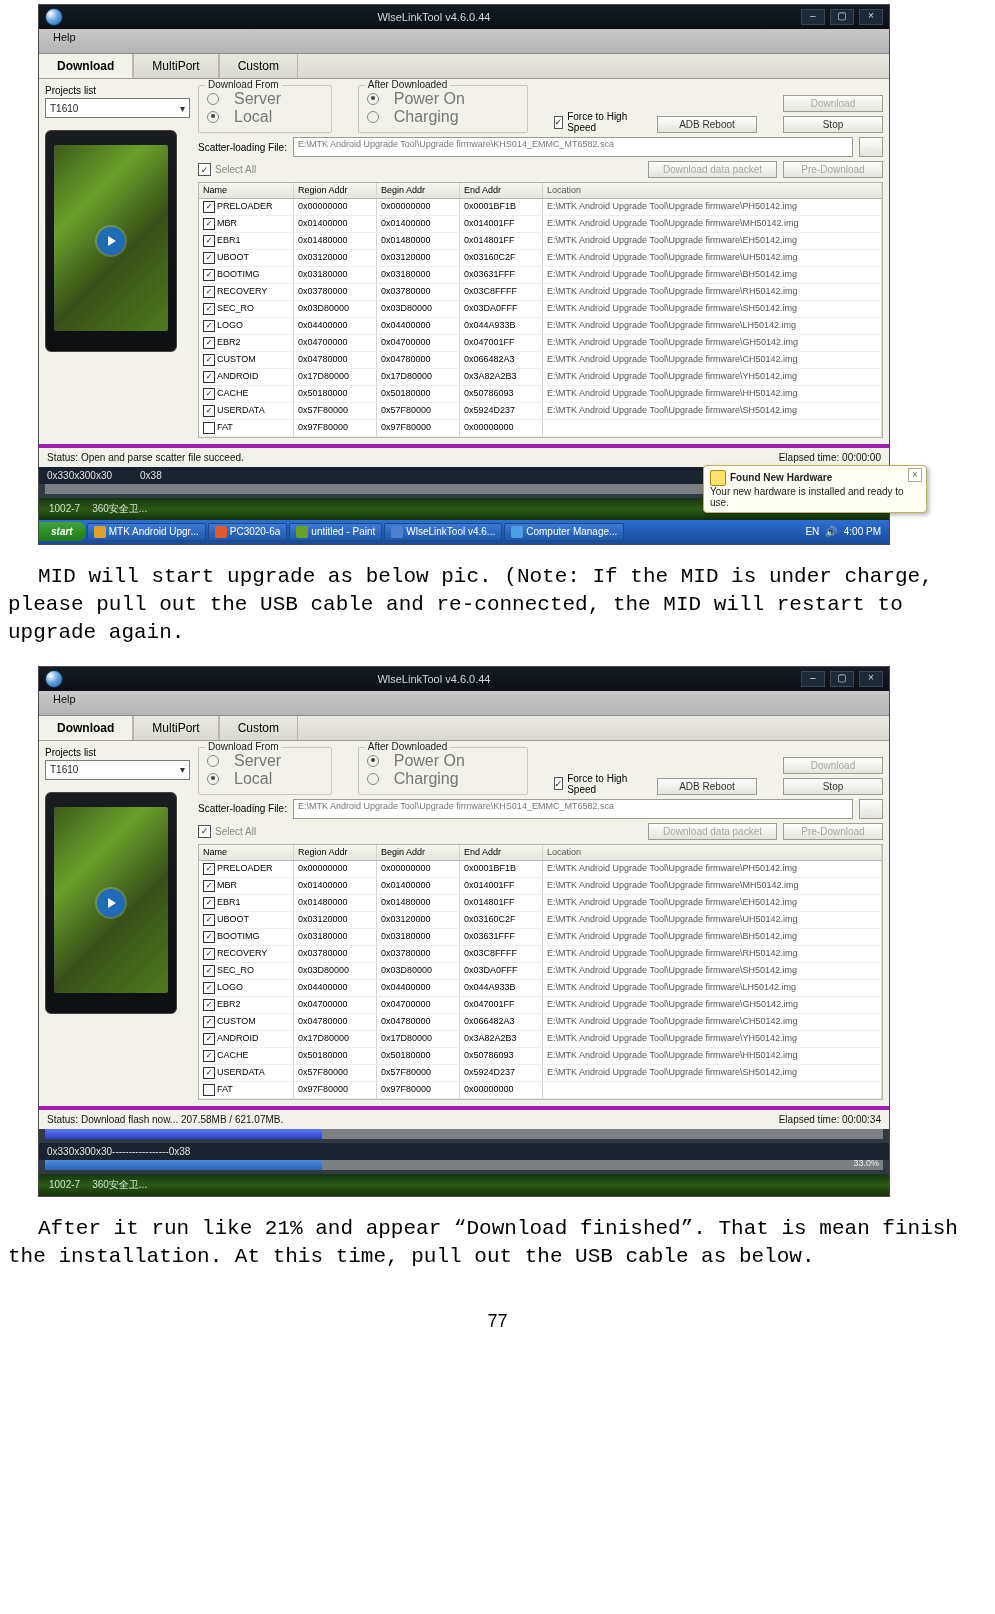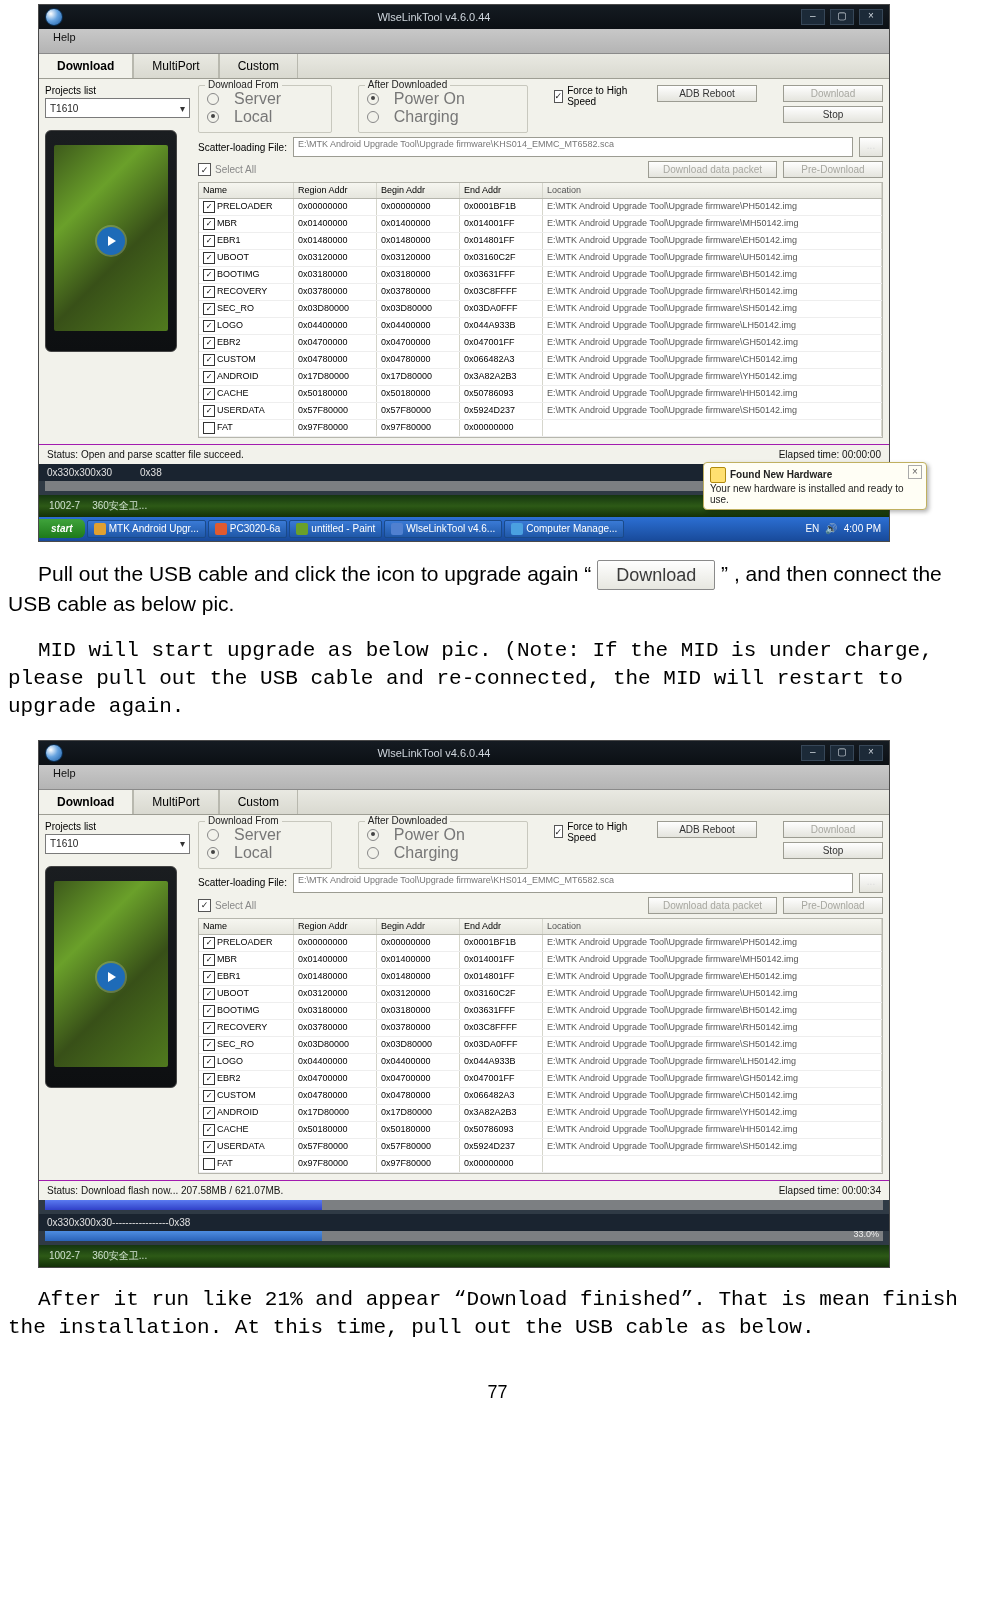--- a/index.html
+++ b/index.html
@@ -72,21 +72,21 @@
   .selectbox .chev{font-size:10px;color:#333;}
   .device-img{
     margin-top:12px;width:130px;height:220px;border:1px solid #444;border-radius:6px;
     background:linear-gradient(#1a1d20,#0d0f11);position:relative;overflow:hidden;
   }
   .device-img::before{content:"";position:absolute;inset:14px 8px 20px 8px;border-radius:2px;
     background:linear-gradient(135deg,#3d5a1b,#6aa02a 30%,#385018 60%,#507a1e);}
   .device-img .play{position:absolute;left:50%;top:50%;transform:translate(-50%,-50%);width:28px;height:28px;border-radius:50%;background:#1e6bb8;display:flex;align-items:center;justify-content:center;box-shadow:0 0 0 2px rgba(255,255,255,.2);}
   .device-img .play::after{content:"";border-left:8px solid #fff;border-top:5px solid transparent;border-bottom:5px solid transparent;margin-left:2px;}
   .rightpane{flex:1;display:flex;flex-direction:column;gap:4px;}
-  .toprow{display:flex;gap:26px;align-items:flex-start;}
+  .toprow{display:flex;gap:26px;align-items:flex-end;}
   .group{border:1px solid #c8c8be;border-radius:2px;padding:4px 8px 6px;position:relative;}
   .group .glabel{position:absolute;top:-7px;left:6px;background:#f2f2eb;padding:0 3px;font-size:10px;color:#222;}
   .radio{display:inline-flex;align-items:center;gap:15px;margin-right:10px;font-size:16px;color:#777;}
   .radio .dot{width:10px;height:10px;border:1px solid #888;border-radius:50%;display:inline-block;}
   .radio.checked .dot::after{content:"";display:block;width:4px;height:4px;border-radius:50%;background:#444;margin:2px auto;}
   .chk{display:inline-flex;align-items:center;gap:4px;font-size:10px;color:#000;}
   .chk .box{width:11px;height:11px;border:1px solid #555;background:#fff;display:inline-flex;align-items:center;justify-content:center;font-size:9px;color:#222;}
   .btncol{display:flex;flex-direction:column;gap:4px;margin-left:auto;}
   .wbtn{background:linear-gradient(#fefefe,#e4e4dd);border:1px solid #9c9c92;color:#333;font-size:10px;padding:2px 14px;min-width:70px;text-align:center;}
   .wbtn.dis{color:#a7a7a0;}
@@ -100,21 +100,21 @@
   .thead{display:flex;background:linear-gradient(#f6f6f0,#e6e6de);border-bottom:1px solid #b6b6ad;}
   .th,.td{padding:2px 4px;border-right:1px solid #d6d6cc;white-space:nowrap;}
   .c-name{width:86px;}
   .c-ra{width:74px;}
   .c-ba{width:74px;}
   .c-ea{width:74px;}
   .c-loc{flex:1;color:#555;}
   .trow{display:flex;border-bottom:1px solid #eee;}
   .trow .c-name{display:flex;align-items:center;gap:2px;}
   .namebox{width:10px;height:10px;border:1px solid #333;background:#fff;display:inline-flex;align-items:center;justify-content:center;font-size:8px;}
-  .statusbar{display:flex;background:#f2f2eb;border-top:1px solid #a21caf;padding:4px 8px;font-size:10px;color:#111;justify-content:space-between;}
+  .statusbar{display:flex;background:#f2f2eb;border-top:4px solid #a21caf;padding:4px 8px;font-size:10px;color:#111;justify-content:space-between;}
   .darkrow{background:#1a2430;color:#e0e0e0;font-size:10px;padding:3px 8px;display:flex;align-items:center;gap:28px;}
   .progress{height:10px;background:#7c7f82;margin:0 6px 4px;position:relative;}
   .progress .bar{height:100%;background:linear-gradient(#4e8de0,#2a63b8);}
   .progress .pct{position:absolute;right:4px;top:-2px;font-size:9px;color:#eee;}
   .grass{height:22px;background:linear-gradient(#153510,#2d5a16 50%,#133008);display:flex;align-items:center;padding:0 10px;gap:12px;font-size:10px;color:#cfe0cf;}
   .taskbar{height:24px;background:linear-gradient(#2c6fd3,#184a9a);display:flex;align-items:center;font-size:10px;color:#fff;gap:2px;padding-right:4px;}
   .start{background:linear-gradient(#3fa33b,#1e7a1a);padding:4px 12px;border-radius:0 6px 6px 0;font-style:italic;font-weight:700;}
   .tbtn{background:linear-gradient(#3a7ad6,#2058a8);border:1px solid #1a4a8a;padding:2px 6px;border-radius:2px;display:flex;align-items:center;gap:3px;}
   .tbtn .ti{width:12px;height:12px;background:#e0a030;border-radius:2px;}
   .tray{margin-left:auto;display:flex;gap:6px;padding:0 4px;}
@@ -413,25 +413,20 @@
 <div class="balloon">
   <span class="bx">×</span>
   <div class="bt">
           <span class="bi"></span>
           <span>Found New Hardware</span>
         </div>
   <div>Your new hardware is installed and ready to use.</div>
 </div>
 </div>
 
-<p class="para">
-  <span style="margin-left:30px">Pull out the USB cable and click the icon to upgrade again  “</span>
-  <span class="btn-img">Download</span>
-  <span>” , and then connect the USB cable as below pic.</span>
-</p>
 <p class="para indent">MID will start upgrade as below pic. (Note: If the MID is under charge, please pull out the USB cable and re-connected, the MID will restart to upgrade again.</p>
 
 <div class="shot">
   <div class="titlebar">
     <span class="tb-icon"></span>
     <span class="spacer">WlseLinkTool v4.6.0.44</span>
     <span class="winbtns">
       <span>–</span>
       <span>▢</span>
       <span>×</span>

